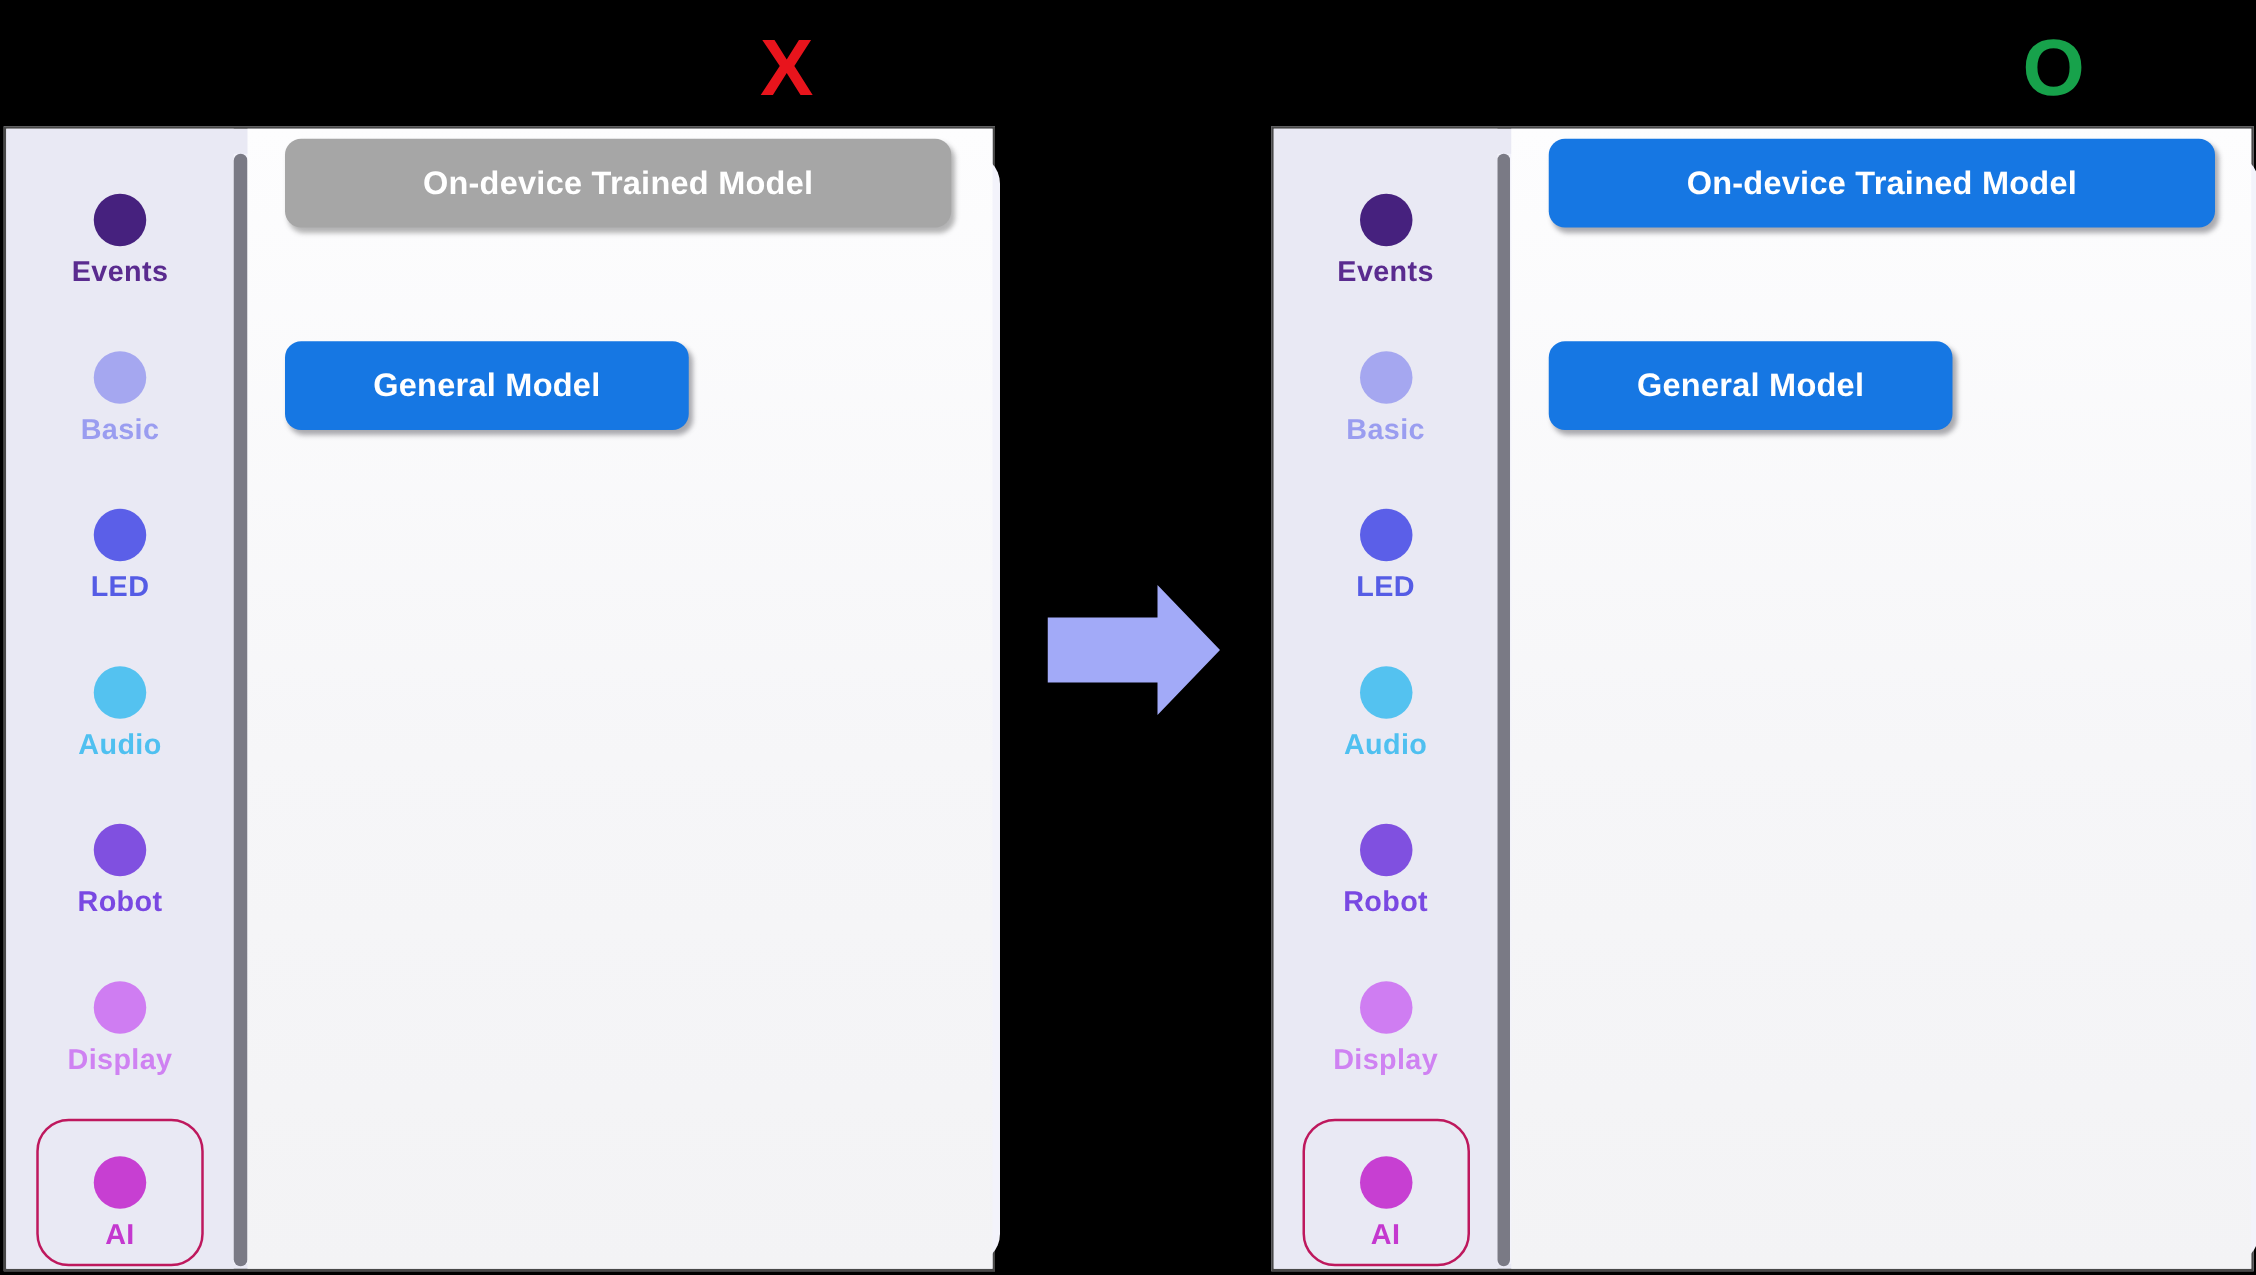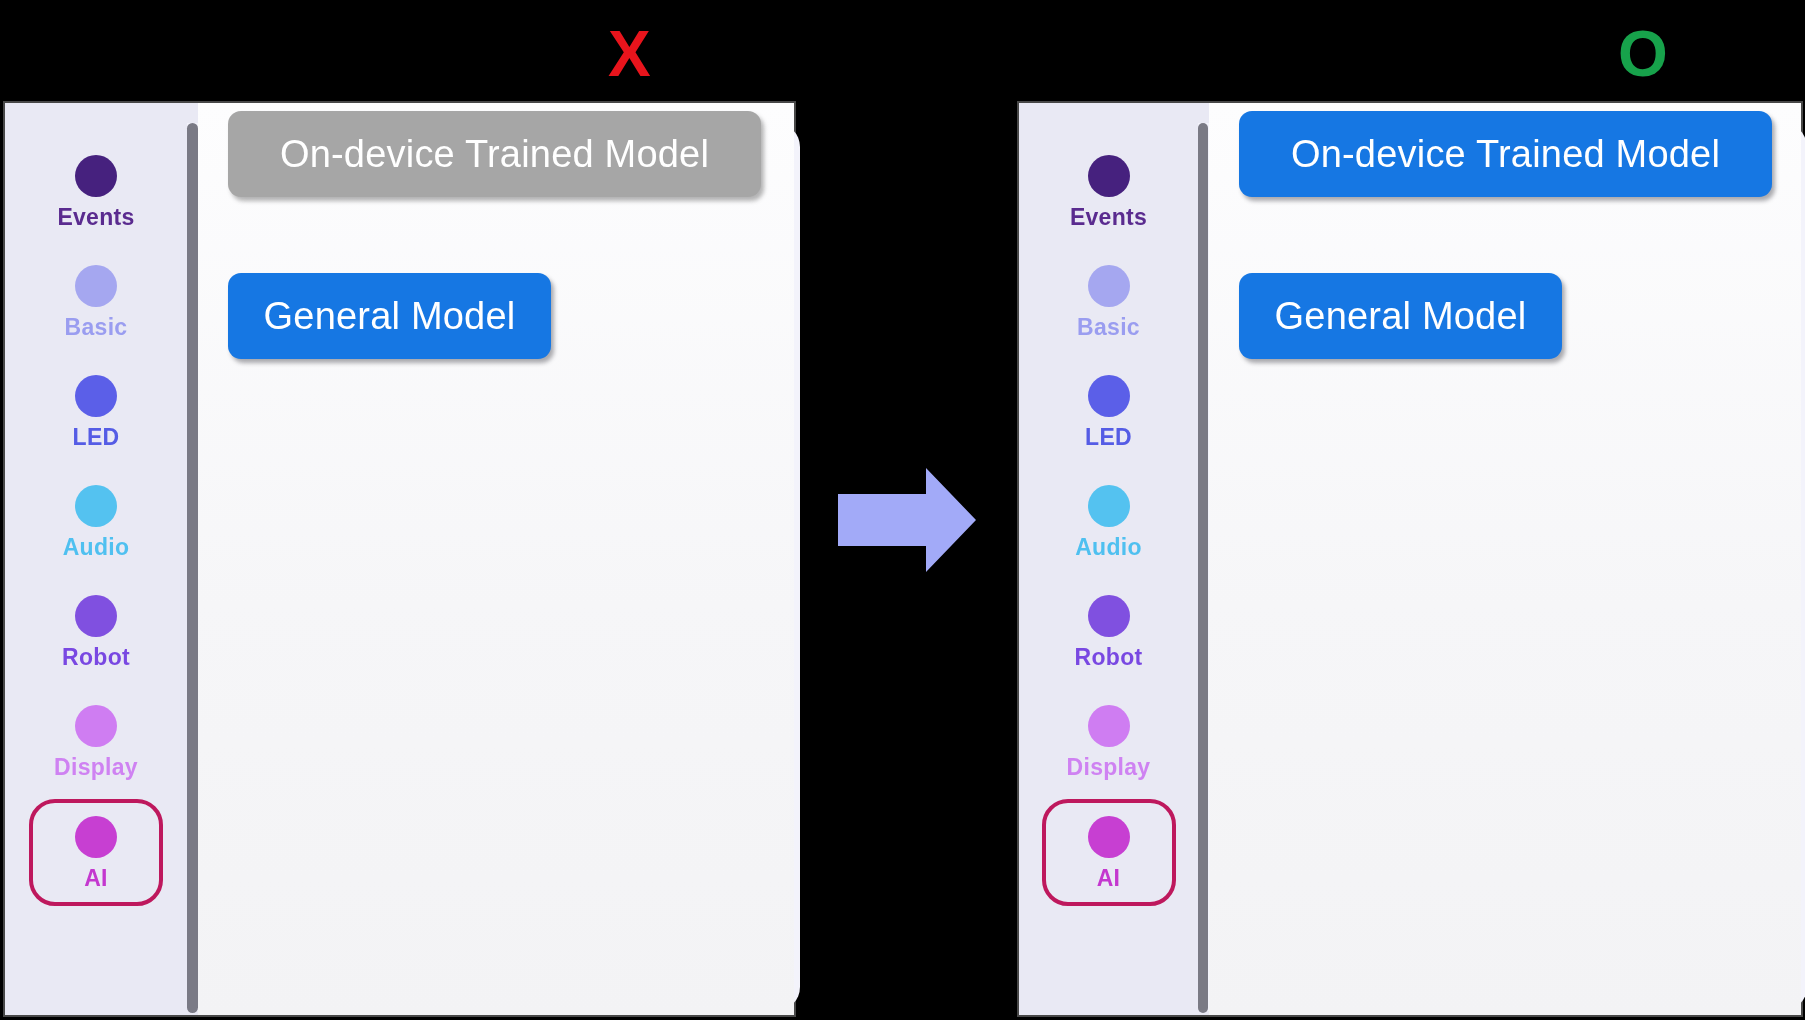--- a/index.html
+++ b/index.html
@@ -13,45 +13,45 @@
   .mark-o{left:1618px;color:var(--correct-green,#17a24b);}
 
   
   .panel{position:absolute;top:101px;height:916px;border:2px solid #484848;
          background:#e9e9f4;box-sizing:border-box;}
   .panel-left{left:3px;width:793px;}
   .panel-right{left:1017px;width:786px;}
 
   .sidebar{position:absolute;left:0;top:0;bottom:0;width:182px;background:#e9e9f4;
            display:flex;flex-direction:column;align-items:center;
-           padding-top:52px;gap:36px;box-sizing:border-box;}
+           padding-top:52px;gap:52px;box-sizing:border-box;}
   .panel-right .sidebar{width:179px;}
   .sidebar-card{position:absolute;left:28px;top:20px;right:-6px;bottom:4px;
                 background:#f3f3fb;border-radius:24px;}
   .scrollbar{position:absolute;left:182px;top:20px;bottom:2px;width:11px;
              border-radius:6px;background:#7a7a85;}
   .panel-right .scrollbar{left:179px;width:10px;}
 
   .main{position:absolute;left:193px;top:0;right:0;bottom:0;
         background:linear-gradient(180deg,#fdfdfe 0%,#f6f6f8 55%,#f3f3f5 100%);}
   .panel-right .main{left:190px;}
 
   
   .cat{position:relative;display:flex;flex-direction:column;align-items:center;
        width:134px;box-sizing:border-box;cursor:pointer;}
   .cat .dot{width:42px;height:42px;border-radius:50%;background:var(--dot,#888);}
   .cat .cat-label{margin-top:8px;font-size:23px;line-height:24px;font-weight:700;
        letter-spacing:.3px;color:var(--txt,#666);}
-  .cat.selected{border:4px solid #be185d;border-radius:26px;
-       padding:13px 0 12px;margin-top:-16px;background:transparent;}
+  .cat.selected{border:2px solid #be185d;border-radius:26px;
+       padding:28px 0 12px;margin-top:-16px;background:transparent;}
 
   
-  .btn{position:absolute;left:30px;height:86px;border-radius:13px;box-sizing:border-box;
+  .btn{position:absolute;left:30px;height:71px;border-radius:13px;box-sizing:border-box;
        display:flex;align-items:center;justify-content:center;
-       color:#fff;font-weight:400;font-size:38px;letter-spacing:.2px;
+       color:#fff;font-weight:700;font-size:26px;letter-spacing:.2px;
        font-family:"Liberation Sans",sans-serif;border:none;cursor:pointer;}
   .btn-1{top:8px;width:533px;}
   .btn-2{top:142px;width:323px;margin-top:28px;}
   .btn-primary{background:var(--button-blue,#1677e3);
        box-shadow:3px 4px 4px rgba(70,70,80,.45);}
   .btn-disabled{background:var(--button-gray,#a6a6a6);
        box-shadow:3px 4px 4px rgba(90,90,90,.45);}
 
   
   .arrow{position:absolute;left:838px;top:468px;width:138px;height:104px;}

